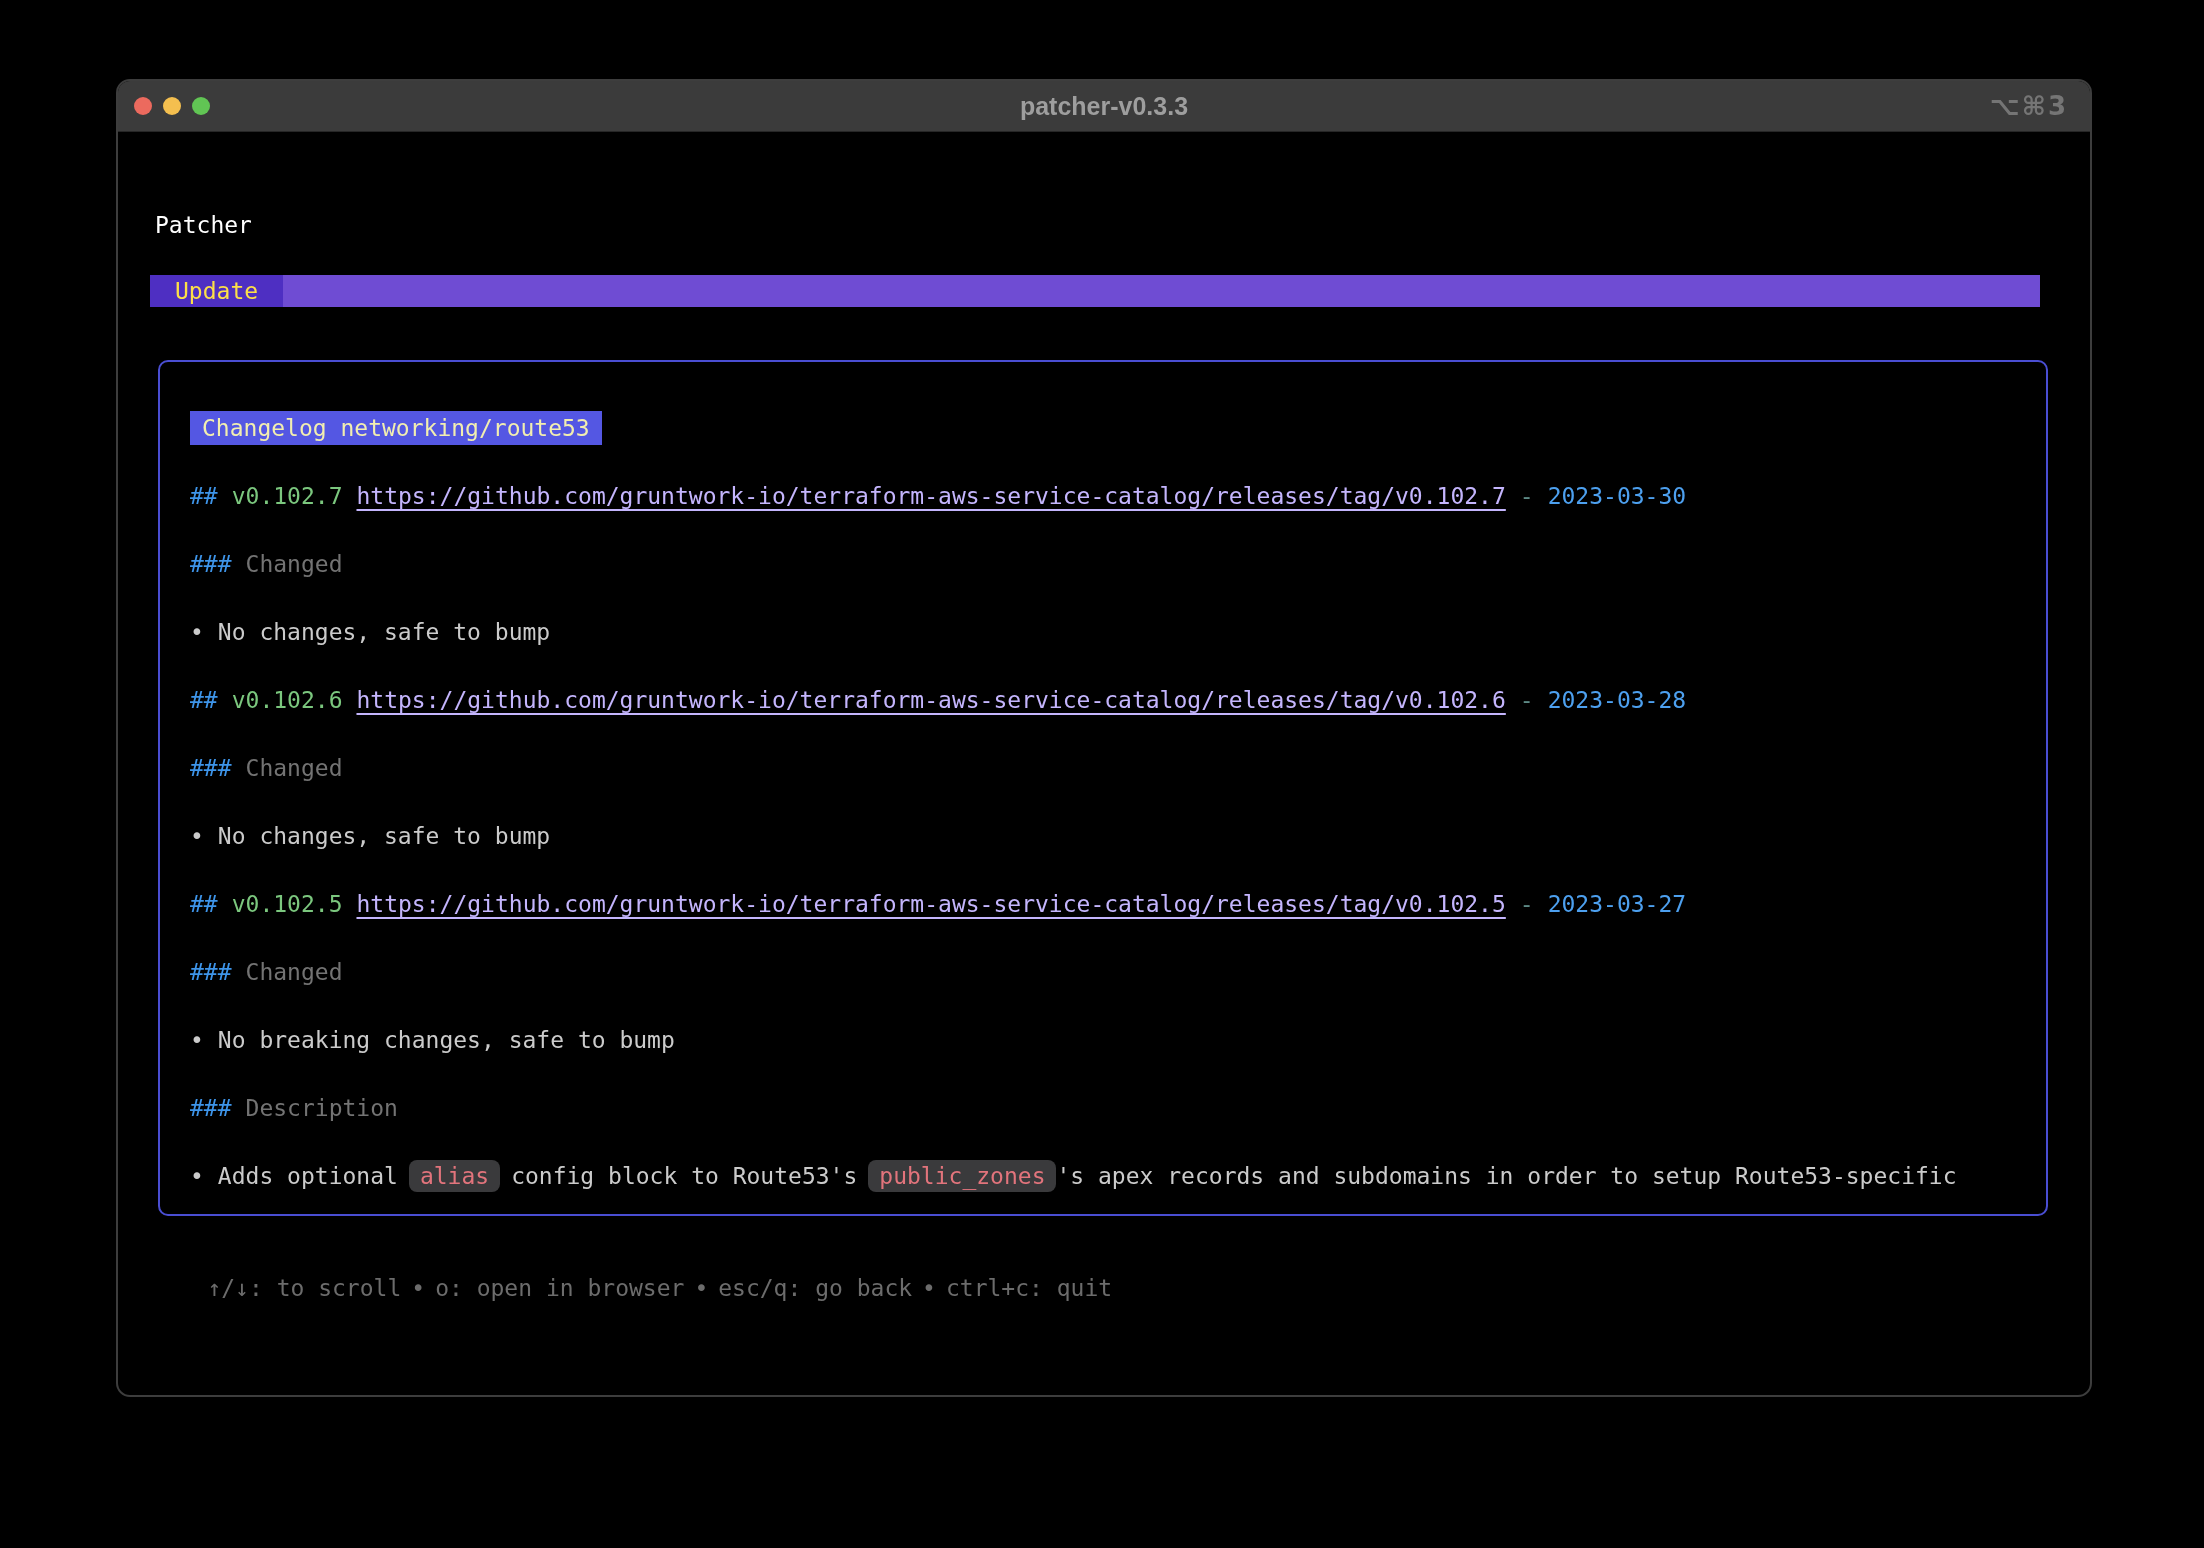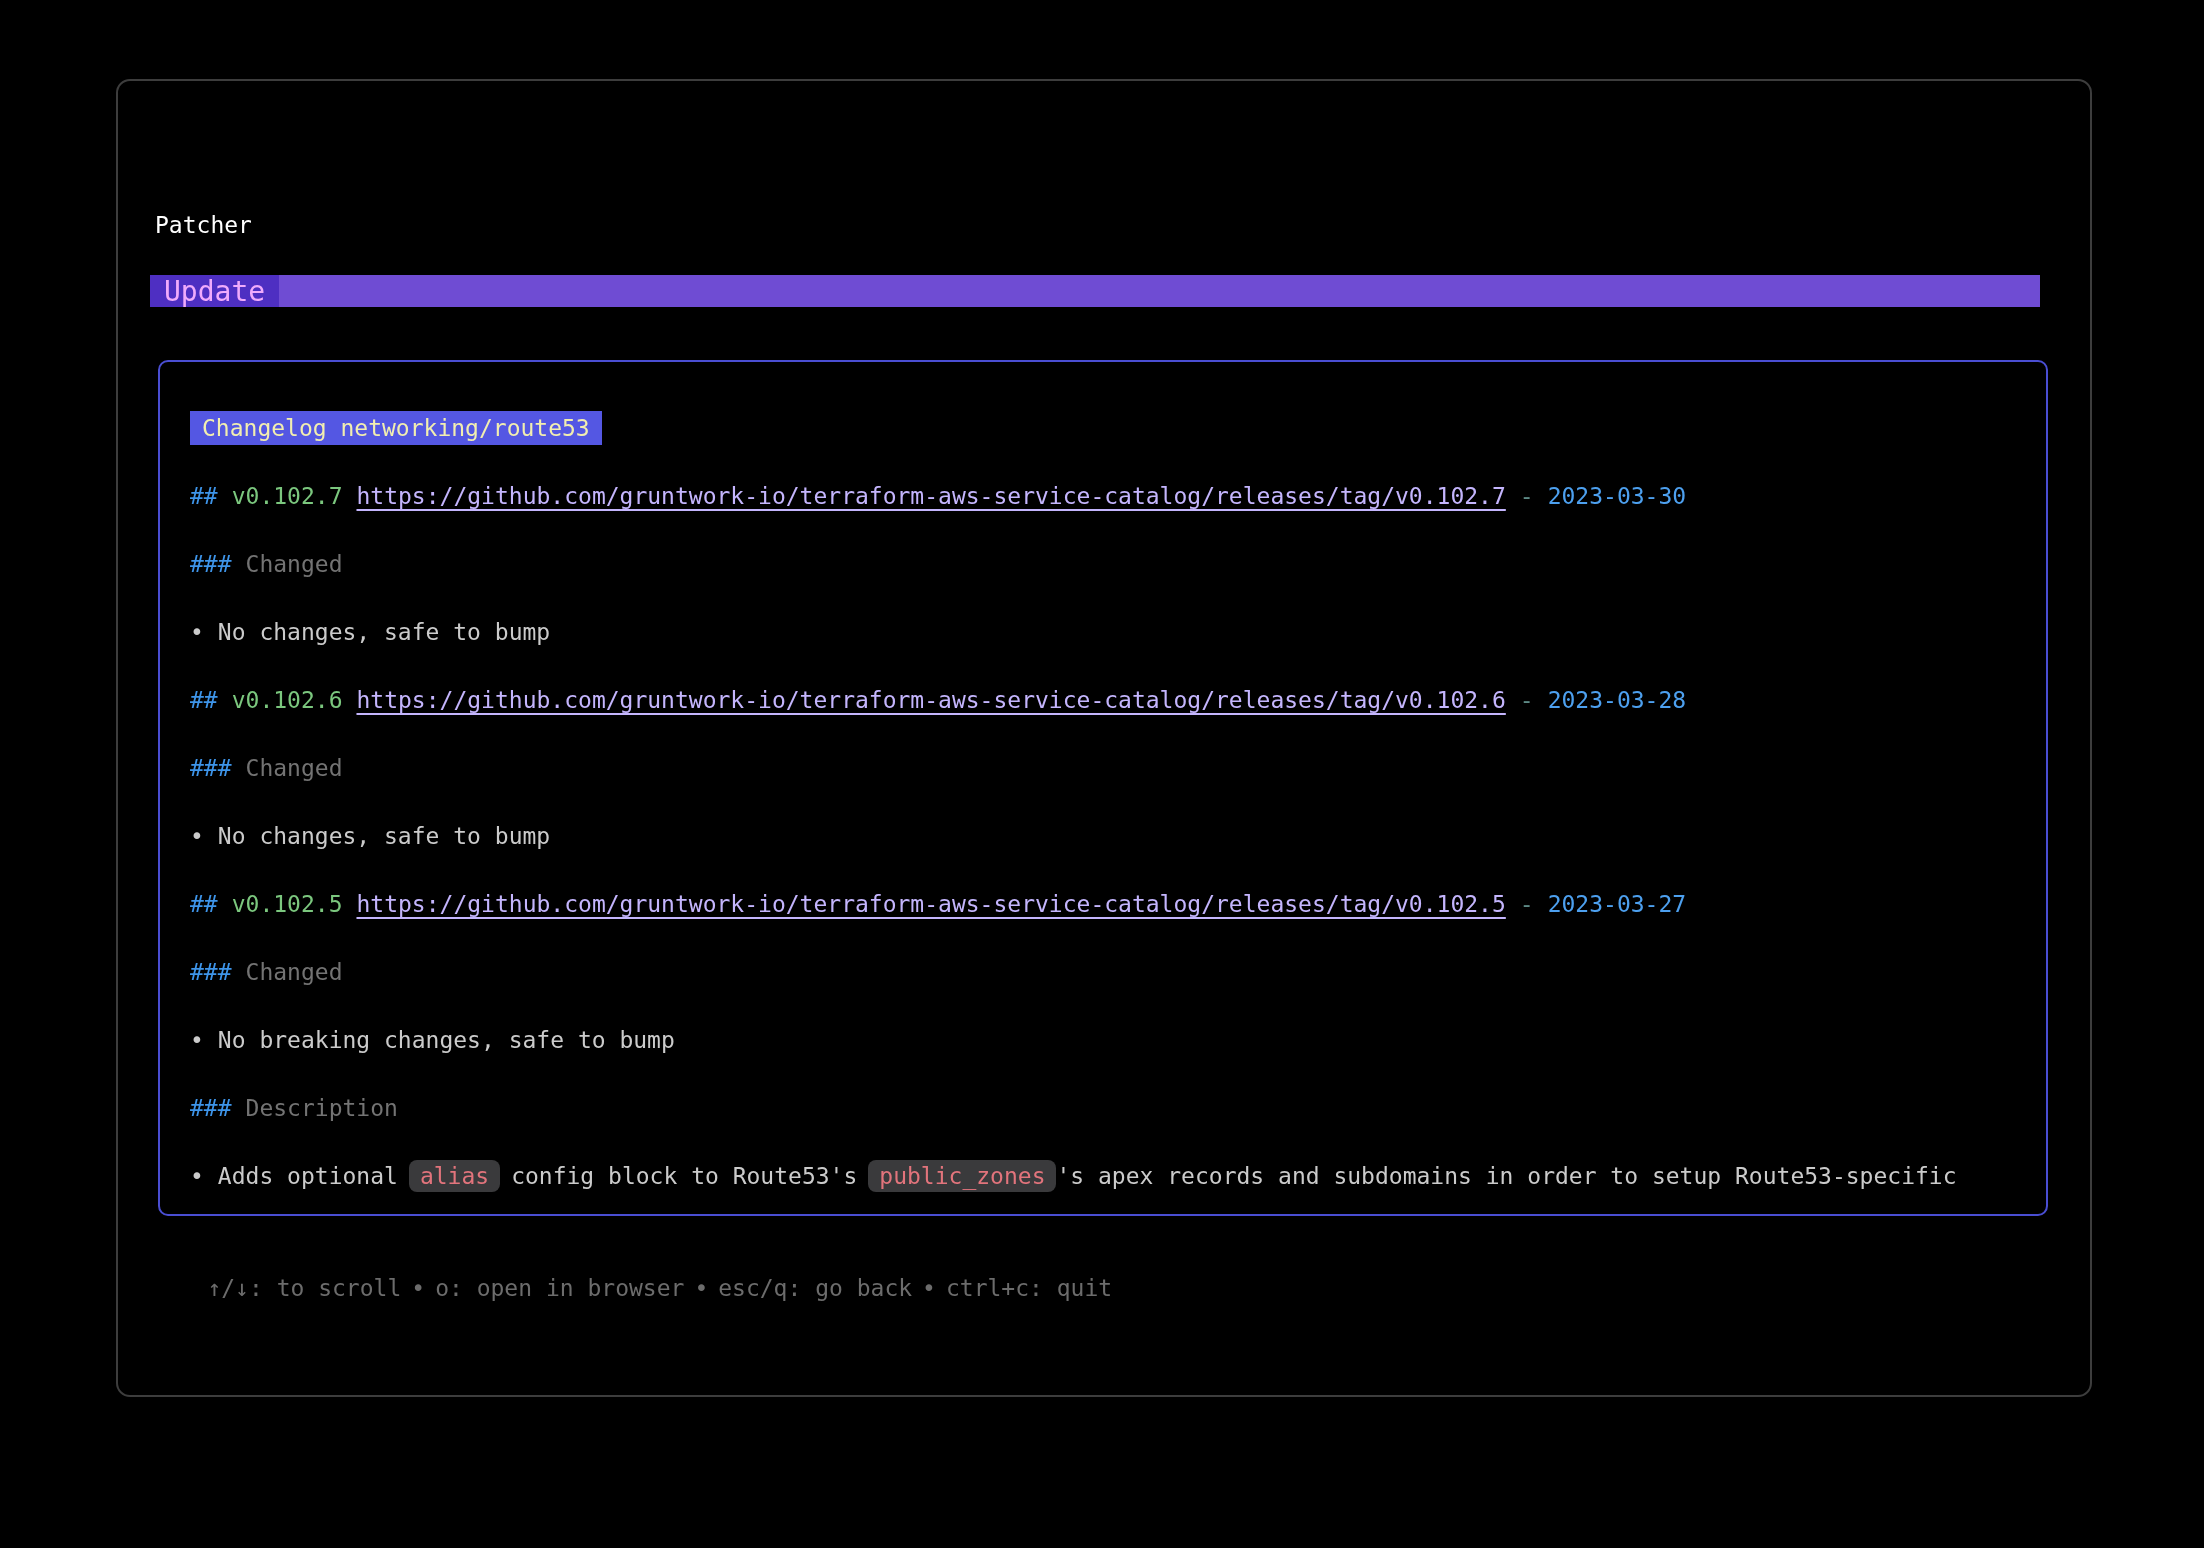--- a/index.html
+++ b/index.html
@@ -50,23 +50,23 @@
     position:absolute;left:37px;top:132px;
     font-size:23px;line-height:24px;color:#ffffff;
   }
   .tabbar{
     position:absolute;left:32px;top:194px;
     width:1890px;height:32px;
     background:#6f4cd3;
     display:flex;
   }
   .tab{
-    height:100%;padding:0 14px;
-    background:#4e2fc2;color:#f0abfc;
-    font-size:28px;display:flex;align-items:center;
+    height:100%;padding:0 25px;
+    background:#4e2fc2;color:#fde047;
+    font-size:23px;display:flex;align-items:center;
   }
   
   .viewport{
     position:absolute;left:40px;top:279px;
     width:1890px;height:856px;
     box-sizing:border-box;
     border:2px solid #4a4ed2;
     border-radius:10px;
     padding:32px 20px 0 30px;
     overflow:hidden;
@@ -103,20 +103,29 @@
     position:absolute;left:34px;top:1168px;
     font-size:23px;color:#6c6c6c;white-space:pre;
   }
   .sep{margin:0 10px;}
 </style>
 </head>
 <body>
 
 <div class="window">
 
+  <div class="titlebar">
+    <div class="lights">
+      <span class="light red"></span>
+      <span class="light yellow"></span>
+      <span class="light green"></span>
+    </div>
+    <div class="title">patcher-v0.3.3</div>
+    <div class="shortcut">⌥⌘3</div>
+  </div>
 
   <div class="app-heading">Patcher</div>
 
   <div class="tabbar">
     <div class="tab">Update</div>
   </div>
 
   <div class="viewport">
 
     <div class="row">

